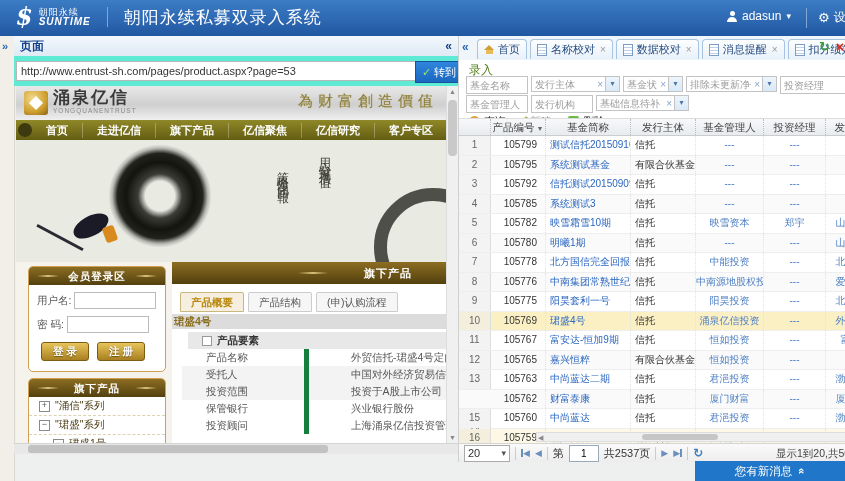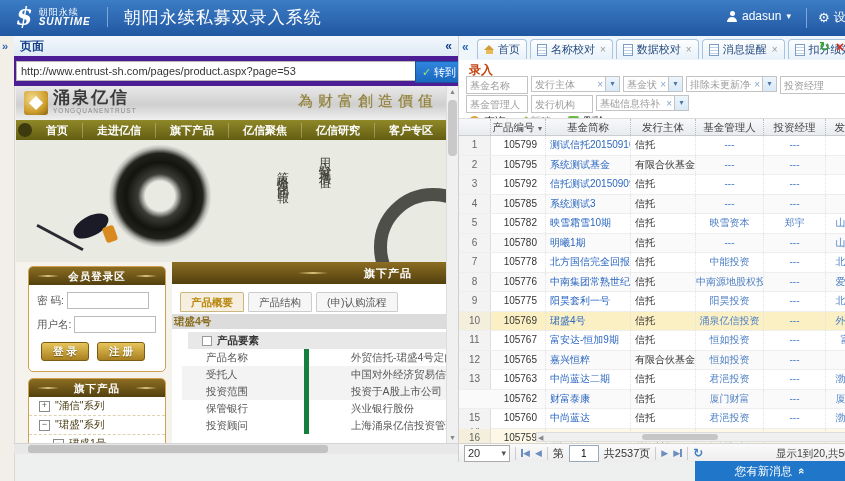--- a/index.html
+++ b/index.html
@@ -26,21 +26,21 @@
   .i-gear{font-size:13px;}
 
   
   .left-strip{left:0;top:36px;width:14px;height:445px;background:#f2efe9;border-right:1px solid #ddd8cf;}
   .expand-gl{color:#2a67b5;font-weight:bold;font-size:11px;position:absolute;left:2px;top:4px;}
 
   
   .page-hd{left:14px;top:36px;width:444px;height:20px;background:linear-gradient(180deg,#f2f7fc,#dfeaf5);border-bottom:1px solid #c2d4e6;color:#15428b;font-weight:bold;font-size:12px;line-height:20px;}
   .page-hd .t{margin-left:6px;}
   .collapse-gl{position:absolute;right:6px;top:0;color:#15428b;font-weight:bold;cursor:pointer;}
-  .url-bar{left:14px;top:56px;width:444px;height:30px;background:#4c1d95;}
+  .url-bar{left:14px;top:56px;width:444px;height:30px;background:#5eead4;}
   .url-input{position:absolute;left:2px;top:5px;width:392px;height:18px;border:1px solid #b7b7b7;font-size:11px;color:#333;padding:0 4px;font-family:inherit;}
   .go-btn{position:absolute;left:401px;top:5px;width:46px;height:20px;background:linear-gradient(180deg,#2f85dd,#1a68c0);border:1px solid #15529b;color:#fff;font-size:11px;display:flex;align-items:center;justify-content:center;gap:3px;cursor:pointer;}
   .go-check{color:#9fe870;font-weight:bold;font-size:11px;}
 
   
   .browser{left:16px;top:86px;width:430px;height:357px;background:#fff;overflow:hidden;}
   .site-top{position:absolute;left:0;top:0;width:430px;height:34px;background:linear-gradient(180deg,#e9e9e9,#cfcfcf 55%,#efefef);}
   .site-logo{position:absolute;left:8px;top:3px;display:flex;align-items:center;gap:5px;}
   .site-logo-ic{width:24px;height:24px;background:radial-gradient(circle at 35% 30%,#f3d98a,#cf9f2e 60%,#8a6312);border-radius:3px;position:relative;}
   .site-logo-ic:after{content:"";position:absolute;left:7px;top:7px;width:10px;height:10px;background:#fff;transform:rotate(45deg);}
@@ -101,21 +101,21 @@
   .tx{color:#9a9a9a;font-size:10px;margin-left:1px;}
   .ihome{width:10px;height:9px;position:relative;display:inline-block;}
   .ihome:before{content:"";position:absolute;left:0;top:0;border-left:5px solid transparent;border-right:5px solid transparent;border-bottom:5px solid #d2a036;}
   .ihome:after{content:"";position:absolute;left:1.5px;top:5px;width:7px;height:4px;background:#e8bd58;}
   .idoc{width:8px;height:10px;background:#fff;border:1px solid #7d9cc4;display:inline-block;background-image:repeating-linear-gradient(180deg,#fff 0 2px,#bcd0e8 2px 3px);}
   .tab-tools{position:absolute;right:2px;top:4px;display:flex;gap:6px;align-items:center;}
   .i-refresh{color:#2ea12e;font-weight:bold;font-size:13px;line-height:14px;cursor:pointer;}
   .i-redx{color:#d42a1e;font-weight:bold;font-size:14px;line-height:14px;cursor:pointer;}
 
   .rcontent{left:458px;top:60px;width:387px;height:383px;background:#fff;border-left:1px solid #d0d0d0;overflow:hidden;}
-  .sec-title{position:absolute;left:10px;top:2px;color:#c2410c;font-weight:bold;font-size:12px;}
+  .sec-title{position:absolute;left:10px;top:2px;color:#4d7c0f;font-weight:normal;font-size:12px;}
   .f-row{position:absolute;left:7px;display:flex;gap:3px;}
   .f-row.r1{top:16px;} .f-row.r2{top:35px;}
   .f-in{height:18px;border:1px solid #c3c3c3;font-size:10px;padding:3px 3px;color:#444;box-sizing:border-box;font-family:inherit;}
   input::placeholder{color:#9c9c9c;}
   .f-combo{height:16px;border:1px solid #c3c3c3;background:#fff;display:flex;align-items:center;box-sizing:border-box;}
   .f-cin{border:none;outline:none;flex:1 1 auto;min-width:0;font-size:10px;padding:0 3px;color:#444;font-family:inherit;}
   .f-x{color:#88a5c9;font-size:10px;flex:0 0 auto;cursor:pointer;}
   .f-ar{flex:0 0 auto;width:13px;height:14px;margin-left:2px;background:linear-gradient(180deg,#eef5fc,#d8e9f7);border-left:1px solid #c3c3c3;color:#4a76a8;font-size:8px;text-align:center;line-height:14px;cursor:pointer;}
   .actions{position:absolute;left:10px;top:54px;display:flex;gap:16px;align-items:center;font-size:11px;color:#333;}
   .act{display:flex;align-items:center;gap:4px;cursor:pointer;}
@@ -229,25 +229,25 @@
       <div class="ink-brush"></div>
       <div class="ink-band"></div>
       <div class="ink-arc"></div>
     <div class="callig c0">用心發現價值</div>
         <div class="callig c1">策略慢化回報</div>
       </div>
     <div class="site-body">
       <div class="login-box">
         <div class="gold-hd">会员登录区</div>
         <div class="lg-row">
+          <span>用户名:</span>
+          <input style="">
+        </div>
+        <div class="lg-row">
           <span>密 码:</span>
-          <input style="">
-        </div>
-        <div class="lg-row">
-          <span>用户名:</span>
           <input style="">
         </div>
         <div class="lg-btns">
           <div class="gold-btn">登 录</div>
           <div class="gold-btn">注 册</div>
         </div>
       </div>
       <div class="tree-box">
         <div class="gold-hd">旗下产品</div>
         <div id="tree-items">

